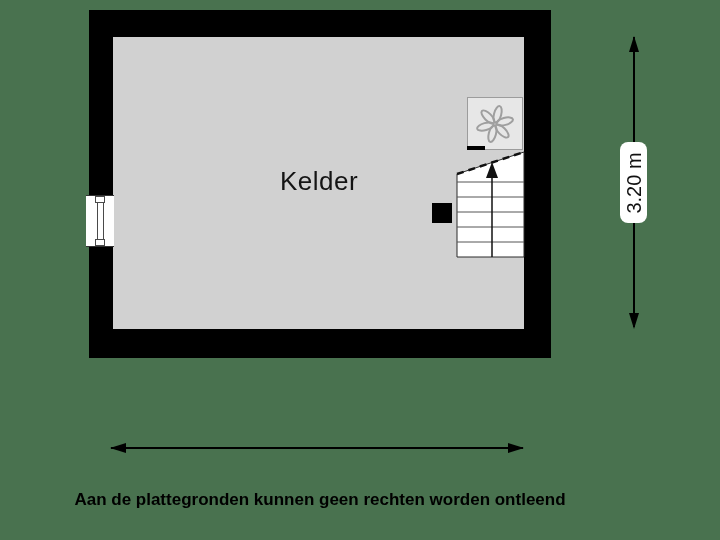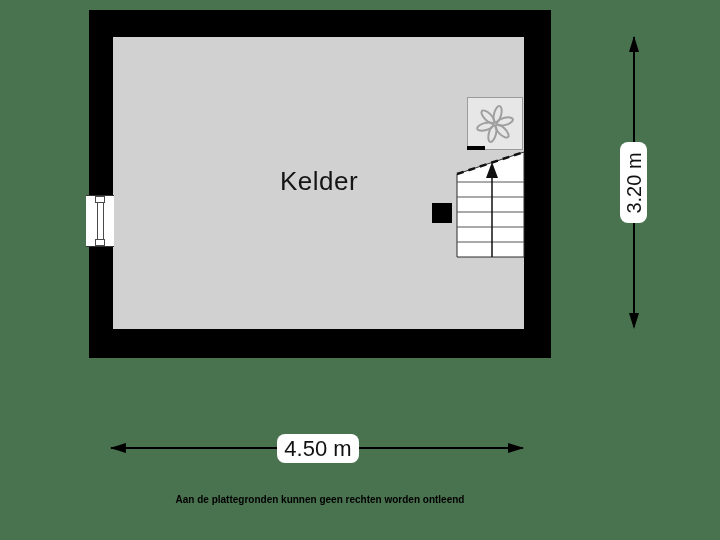--- a/index.html
+++ b/index.html
@@ -72,21 +72,21 @@
   }
   .dim-h-label{
     position:absolute;left:277px;top:434px;width:82px;height:29px;
     background:#fff;border-radius:8px;z-index:2;
     text-align:center;line-height:29px;font-size:22px;color:#111;
   }
 
   
   .footer{
     position:absolute;left:0;top:490px;width:640px;text-align:center;
-    color:#000;font-weight:bold;font-size:10px;line-height:20px;
+    color:#000;font-weight:bold;font-size:17px;line-height:20px;
   }
 </style>
 </head>
 <body>
 
 <div class="stage">
 
   <div class="plan-outer">
     <div class="plan-room"></div>
   </div>
@@ -146,19 +146,18 @@
   </svg>
   <div class="dim-v-label">
     <span>3.20 m</span>
   </div>
 
   <svg class="dim-h-svg" width="426" height="20" viewBox="0 0 426 20">
     <line x1="7" y1="10" x2="419" y2="10" stroke="#000" stroke-width="2"></line>
     <polygon points="6,10 22,5 22,15" fill="#000"></polygon>
     <polygon points="420,10 404,5 404,15" fill="#000"></polygon>
   </svg>
-  <div class="dim-h-label">4.50 m</div>
 
   <div class="footer">
     <div>Aan de plattegronden kunnen geen rechten worden ontleend</div>
   </div>
 
 </div>
 
 </body></html>

